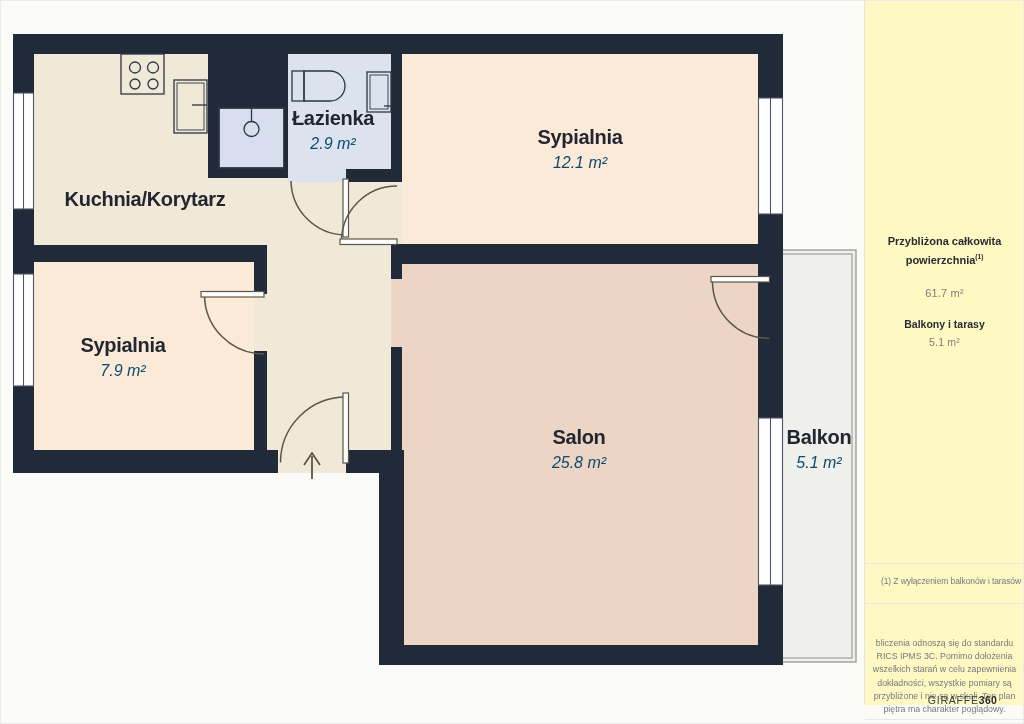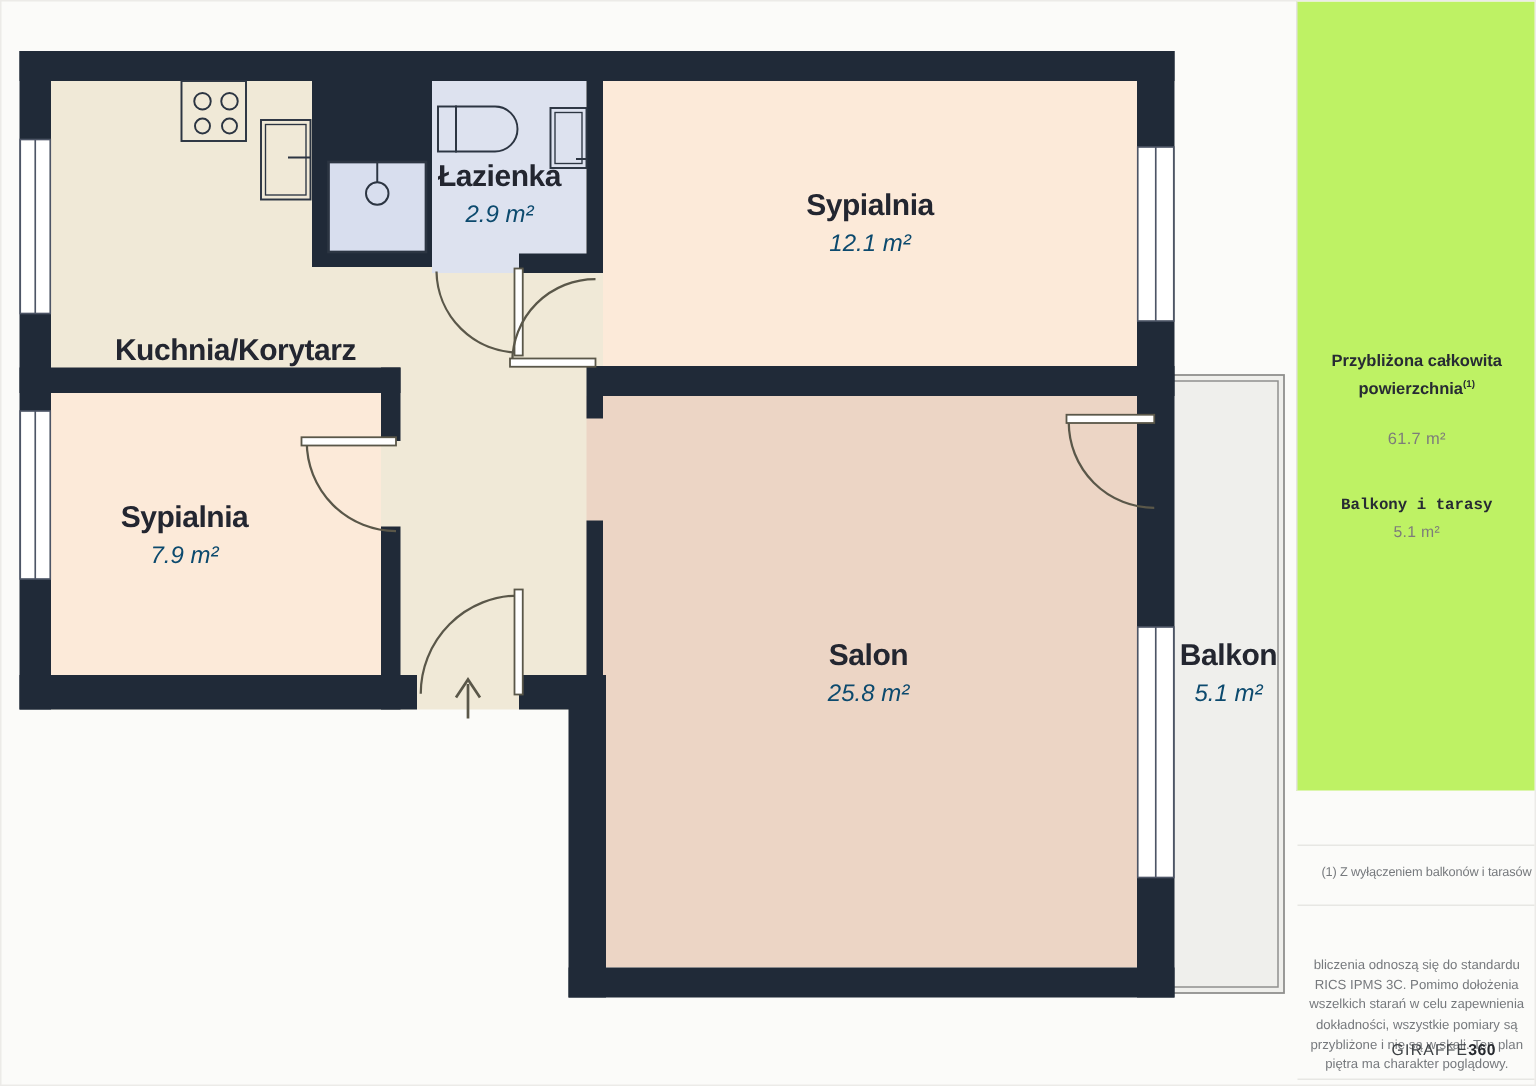--- a/index.html
+++ b/index.html
@@ -11,28 +11,28 @@
   .plan{position:absolute;left:0;top:0;width:863px;height:724px;}
   .plan svg{position:absolute;left:0;top:0;}
   .room-label{position:absolute;transform:translateX(-50%);text-align:center;white-space:nowrap;pointer-events:none;}
   .room-label .rname{
     font-size:20px;font-weight:700;letter-spacing:-0.3px;color:#232630;line-height:24px;
   }
   .room-label .rarea{
     font-size:16px;font-weight:400;color:#0c4a6e;line-height:24px;margin-top:2px;font-style:italic;
   }
   .sidebar{
-    position:absolute;left:863px;top:0;width:159px;height:526px;
-    border-left:1px solid #e4e4e1;background:#bef264;
+    position:absolute;left:863px;top:0;width:159px;height:704px;
+    border-left:1px solid #e4e4e1;background:#fef9c3;
   }
   .summary{position:absolute;top:232px;left:0;width:100%;text-align:center;}
   .sum-title{font-size:11px;font-weight:700;color:#272b33;line-height:16px;}
   .sum-title sup{font-size:6.5px;vertical-align:super;}
   .sum-value{font-size:11px;color:#7d7d7a;margin-top:19px;letter-spacing:0.2px;}
-  .sum-sub{font-size:10.5px;font-weight:700;color:#272b33;margin-top:32px;font-family:Liberation Mono, monospace;}
+  .sum-sub{font-size:10.5px;font-weight:700;color:#272b33;margin-top:19px;}
   .sum-subvalue{font-size:10.5px;color:#7d7d7a;margin-top:6px;letter-spacing:0.2px;}
   .divider{position:absolute;left:0;width:100%;height:0;border-top:1px solid #e7e7e4;}
   .footnote{
     position:absolute;top:575px;left:16px;width:100%;text-align:left;
     font-size:8.5px;color:#76797d;letter-spacing:-0.1px;white-space:nowrap;
   }
   .disclaimer{
     position:absolute;top:636px;left:50%;transform:translateX(-50%);width:150px;
     text-align:center;font-size:8.8px;line-height:13.2px;color:#76797d;
   }
@@ -152,21 +152,21 @@
           <path d="M303 70 H329 A15 15 0 0 1 329 100 H303 Z"></path>
         </g>
         <g>
           <rect x="366" y="71" width="24" height="40"></rect>
           <rect x="369" y="74" width="18" height="34" stroke-width="0.9"></rect>
           <path d="M383 105 H390"></path>
         </g>
       </g>
     </svg>
 
-    <div class="room-label" style="left:156px;top:186px;margin-top:35px;">
+    <div class="room-label" style="left:144px;top:186px;">
       <div class="rname">Kuchnia/Korytarz</div>
     </div>
     <div class="room-label" style="left:332px;top:105px;">
       <div class="rname">Łazienka</div>
       <div class="rarea">2.9 m²</div>
     </div>
     <div class="room-label" style="left:579px;top:124px;">
       <div class="rname">Sypialnia</div>
       <div class="rarea">12.1 m²</div>
     </div>

